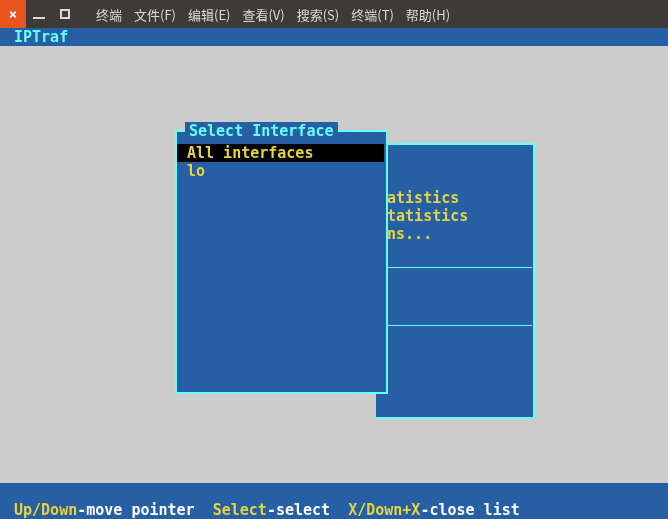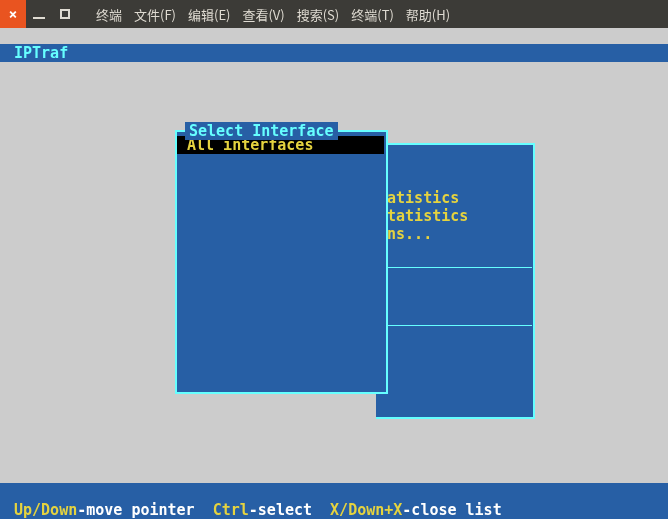--- a/index.html
+++ b/index.html
@@ -63,21 +63,20 @@
     .app-header {
       position: absolute;
       top: 0;
       left: 0;
       width: 668px;
       height: 18px;
       background: #275fa5;
       color: #66ffff;
       font-weight: bold;
       padding-left: 14px;
-      margin-top: 16px;
     }
     .bg-panel {
       position: absolute;
       top: 115px;
       left: 376px;
       width: 159px;
       height: 276px;
       background: #275fa5;
       border-top: 2px solid #66ffff;
       border-right: 2px solid #66ffff;
@@ -106,21 +105,21 @@
     }
     .select-title {
       position: absolute;
       top: -10px;
       left: 8px;
       background: #275fa5;
       color: #66ffff;
       padding: 0 4px;
       font-weight: bold;
     }
-    .list { margin-top: 4px; font-weight: bold; }
+    .list { margin-top: 12px; font-weight: bold; }
     .list-item { height: 18px; padding-left: 10px; color: #e5d33f;}
     .list-item.selected { background: #000000; color: #e5d33f; margin-right: 2px;}
     .footer-blank {
       position: absolute;
       bottom: 18px;
       left: 0;
       width: 668px;
       height: 18px;
       background: #275fa5;
     }
@@ -169,20 +168,21 @@
     <div class="txt">statistics</div>
     <div class="txt">wns...</div>
     <div class="divider d1"></div>
     <div class="divider d2"></div>
   </div>
 
   <div class="select-box">
     <div class="select-title">Select Interface</div>
     <div class="list">
       <div class="list-item selected">All interfaces</div>
+      <div class="list-item">lo</div>
     </div>
   </div>
 
   <div class="footer-blank"></div>
   <div class="footer">
-    <span class="hl">Up/Down</span><span>-move pointer</span>&nbsp;&nbsp;<span class="hl">Ctrl</span><span>-select</span>&nbsp;&nbsp;<span class="hl">X/Down+X</span><span>-close list</span>
+    <span class="hl">Up/Down</span><span>-move pointer</span>&nbsp;&nbsp;<span class="hl">Select</span><span>-select</span>&nbsp;&nbsp;<span class="hl">X/Down+X</span><span>-close list</span>
   </div>
 </div>
 
 </body></html>

